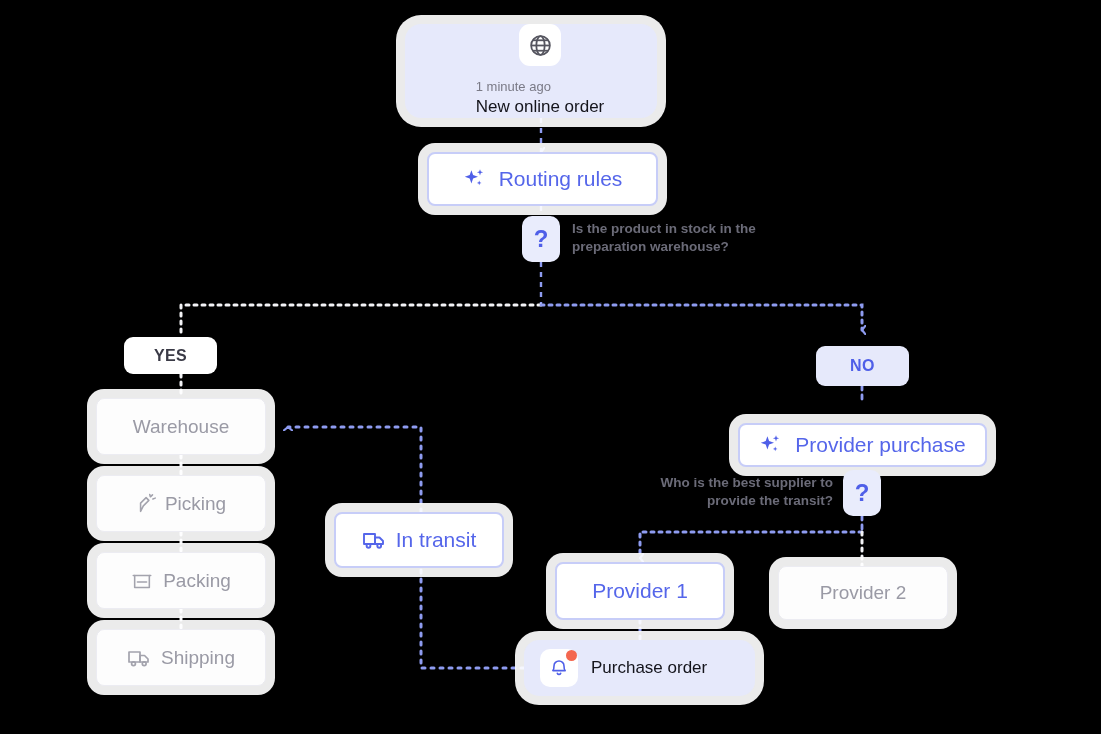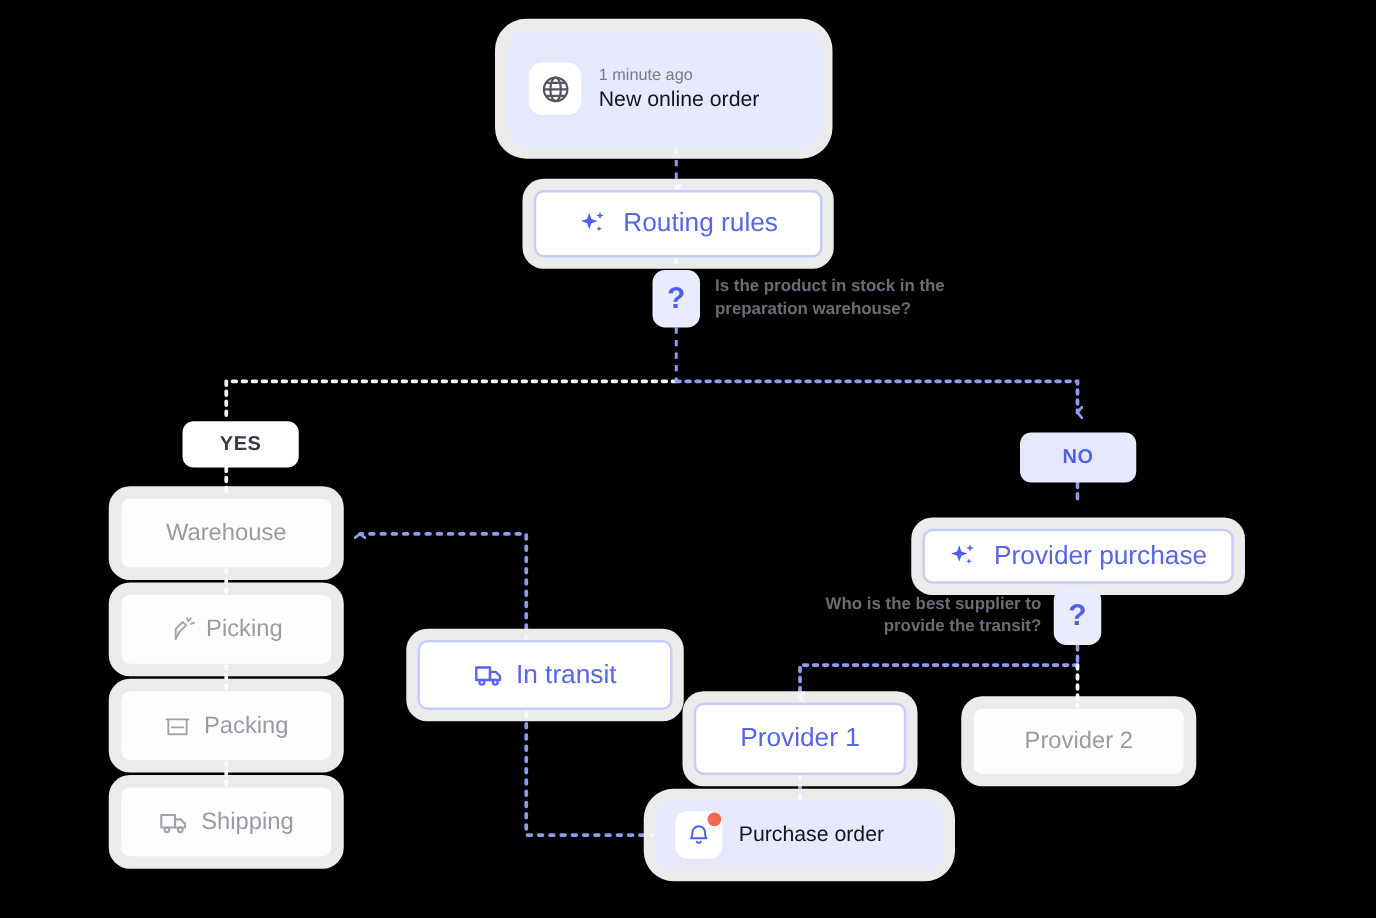--- a/index.html
+++ b/index.html
@@ -208,21 +208,21 @@
 
     <path d="M862,516 L862,532" fill="none" stroke="#8e9bf0" stroke-width="2.8" stroke-dasharray="4 5" stroke-linecap="round"></path>
 
     <path d="M862,532 L640,532 L640,558" fill="none" stroke="#8e9bf0" stroke-width="3" stroke-dasharray="3 5" stroke-linecap="round" marker-end="url(#arrow-blue)"></path>
 
     <path d="M862,532 L862,566" fill="none" stroke="#f3f3f6" stroke-width="3" stroke-dasharray="3 5" stroke-linecap="round"></path>
 
     <path d="M640,620 L640,640" fill="none" stroke="#8e9bf0" stroke-width="3" stroke-dasharray="3 5" stroke-linecap="round"></path>
   </svg>
 
-  <div class="node filled" id="node-new-order" style="left:405px; top:24px; width:252px; height:94px;">
+  <div class="node filled" id="node-new-order" style="left:405px; top:24px; width:252px; height:94px;flex-direction:column;">
     <div class="card-icon-box">
       <svg class="icon-svg" width="25" height="25" viewBox="0 0 24 24" fill="none" stroke="#55555f" stroke-width="1.7">
         <circle cx="12" cy="12" r="9"></circle>
         <ellipse cx="12" cy="12" rx="4" ry="9"></ellipse>
         <line x1="3" y1="12" x2="21" y2="12"></line>
         <line x1="4.4" y1="7" x2="19.6" y2="7"></line>
         <line x1="4.4" y1="17" x2="19.6" y2="17"></line>
       </svg>
     </div>
     <div class="card-text">
@@ -240,21 +240,21 @@
       </svg>
     </span>
     <span class="label">Routing rules</span>
   </div>
 
   <div class="qchip" style="left:522px; top:216px;">
     <span>?</span>
   </div>
   <div class="qtext" style="left:572px; top:220px; width:215px;">Is the product in stock in the preparation warehouse?</div>
 
-  <div class="badge yes" style="left:146px; top:337px; width:93px; height:37px;">
+  <div class="badge yes" style="left:124px; top:337px; width:93px; height:37px;">
     <span>YES</span>
   </div>
   <div class="badge no" style="left:816px; top:346px; width:93px; height:40px;">
     <span>NO</span>
   </div>
 
   <div class="node plain" style="left:96px; top:398px; width:170px; height:57px;">
     <span class="label">Warehouse</span>
   </div>
 
@@ -286,21 +286,21 @@
       <svg class="icon-svg" width="24" height="24" viewBox="0 0 24 24" fill="none" stroke="#a3a3ad" stroke-width="1.7" stroke-linecap="round" stroke-linejoin="round">
         <path d="M2 6 L13 6 L13 16 L2 16 Z"></path>
         <path d="M13 9.5 L17.5 9.5 L21 13 L21 16 L13 16 Z"></path>
         <circle cx="6.5" cy="17.8" r="1.9"></circle>
         <circle cx="17.2" cy="17.8" r="1.9"></circle>
       </svg>
     </span>
     <span class="label">Shipping</span>
   </div>
 
-  <div class="node active" style="left:334px; top:512px; width:204px; height:56px; gap:10px;">
+  <div class="node active" style="left:334px; top:512px; width:170px; height:56px; gap:10px;">
     <span style="display:flex;">
       <svg class="icon-svg" width="24" height="24" viewBox="0 0 24 24" fill="none" stroke="#5566ea" stroke-width="1.9" stroke-linecap="round" stroke-linejoin="round">
         <path d="M2 6 L13 6 L13 16 L2 16 Z"></path>
         <path d="M13 9.5 L17.5 9.5 L21 13 L21 16 L13 16 Z"></path>
         <circle cx="6.5" cy="17.8" r="1.9"></circle>
         <circle cx="17.2" cy="17.8" r="1.9"></circle>
       </svg>
     </span>
     <span class="label">In transit</span>
   </div>

